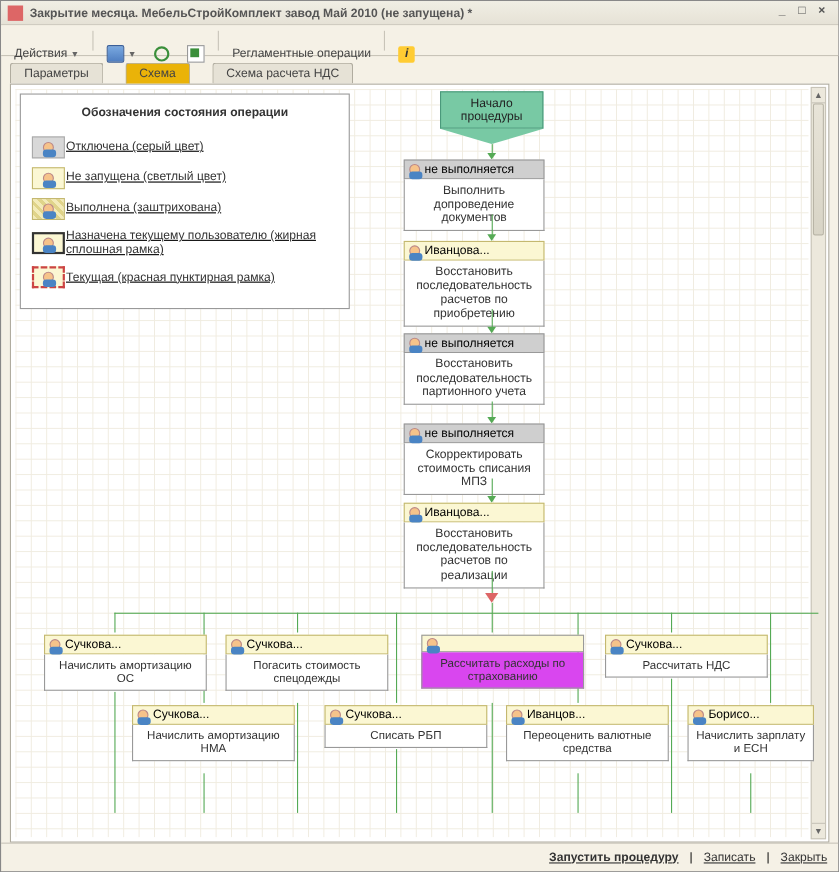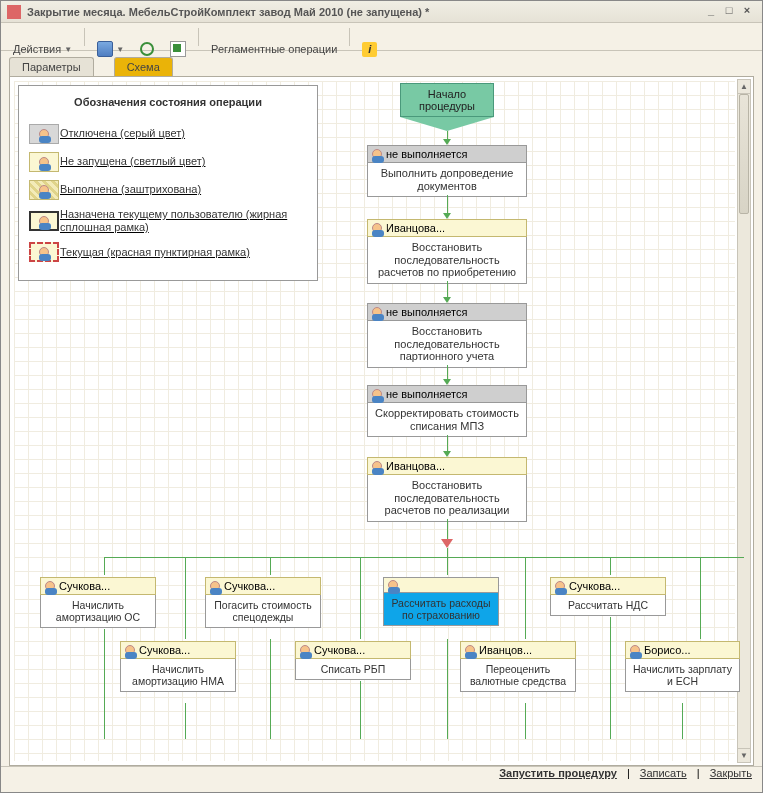--- a/index.html
+++ b/index.html
@@ -42,34 +42,34 @@
   .li-done { background:repeating-linear-gradient(45deg,#f3ebb8,#f3ebb8 3px,#e0d48a 3px,#e0d48a 6px); border:1px solid #c4b870;}
   .li-assign { background:#fbf7d3; border:2px solid #333;}
   .li-cur { background:#fbf7d3; border:2px dashed #c44;}
   .legend-txt { color:#333; line-height:1.2; }
   .person { width:10px;height:10px;border-radius:50%;background:#f6c38a;border:1px solid #b88;position:relative;}
   .person::after{content:"";position:absolute;left:-1px;top:6px;width:12px;height:7px;border-radius:3px;background:#4a84c4;}
   
   .startnode { position:absolute; left:390px; top:6px; width:94px; }
   .startbox { height:34px; background:#78c9a4; border:1px solid #4a997b; color:#222; display:flex; align-items:center; justify-content:center; text-align:center; line-height:1.1; }
   .starttri { width:0;height:0;border-left:47px solid transparent;border-right:47px solid transparent;border-top:14px solid #78c9a4; }
-  .flownode { position:absolute; width:160px; }
+  .flownode { position:absolute; width:128px; }
   .node-head { background:#fbf7d3; border:1px solid #c4b870; padding:2px 4px; display:flex; align-items:center; gap:4px; }
   .node-head.grey { background:#cfcfcf; border-color:#999; }
   .node-body { background:#fff; border:1px solid #999; border-top:none; padding:4px 6px; text-align:center; color:#333; line-height:1.15; min-height:18px; }
-  .node-body.grey { background:#0ea5e9; border-color:#999; border-top:none; }
-  .flownode.small { width:116px; }
+  .node-body.grey { background:#d946ef; border-color:#999; border-top:none; }
+  .flownode.small { width:148px; }
   .flownode.small .node-head { background:#fbf7d3; }
   .flownode.small .node-body { font-size:10.5px; }
   
   .conn { position:absolute; border-left:1px solid #5a5; width:0; }
   .conn-h { position:absolute; border-top:1px solid #5a5; height:0; }
   .arrw { position:absolute; width:0;height:0;border-left:4px solid transparent;border-right:4px solid transparent;border-top:6px solid #5a5; }
   .fan-arrow { position:absolute; width:0;height:0;border-left:6px solid transparent;border-right:6px solid transparent;border-top:9px solid #d66; }
-  .footer { height:26px; display:flex; align-items:flex-start; justify-content:flex-end; padding:0 10px; gap:10px; border-top:1px solid #c8c4b8; }
+  .footer { height:26px; display:flex; align-items:center; justify-content:flex-end; padding:0 10px; gap:10px; border-top:1px solid #c8c4b8; }
   .footer a { color:#333; text-decoration:underline; cursor:pointer; }
   .footer a.bold { font-weight:bold; }
 </style>
 </head>
 <body>
 
 <div class="window">
   <div class="titlebar">
     <span class="ticon"></span>
     <span class="title">Закрытие месяца. МебельСтройКомплект завод Май 2010 (не запущена) *</span>
@@ -100,20 +100,21 @@
     </div>
     <div class="sep"></div>
     <div class="tbitem">
       <span class="ico-info">i</span>
     </div>
   </div>
 
   <div class="tabs">
     <div class="tab">Параметры</div>
     <div class="tab active">Схема</div>
+    <div class="tab">Схема расчета НДС</div>
   </div>
 
   <div class="content">
     <div class="grid-bg"></div>
 
     <div class="scrollbar">
       <div class="scroll-up">▲</div>
       <div class="thumb"></div>
       <div class="scroll-down">▼</div>
     </div>

